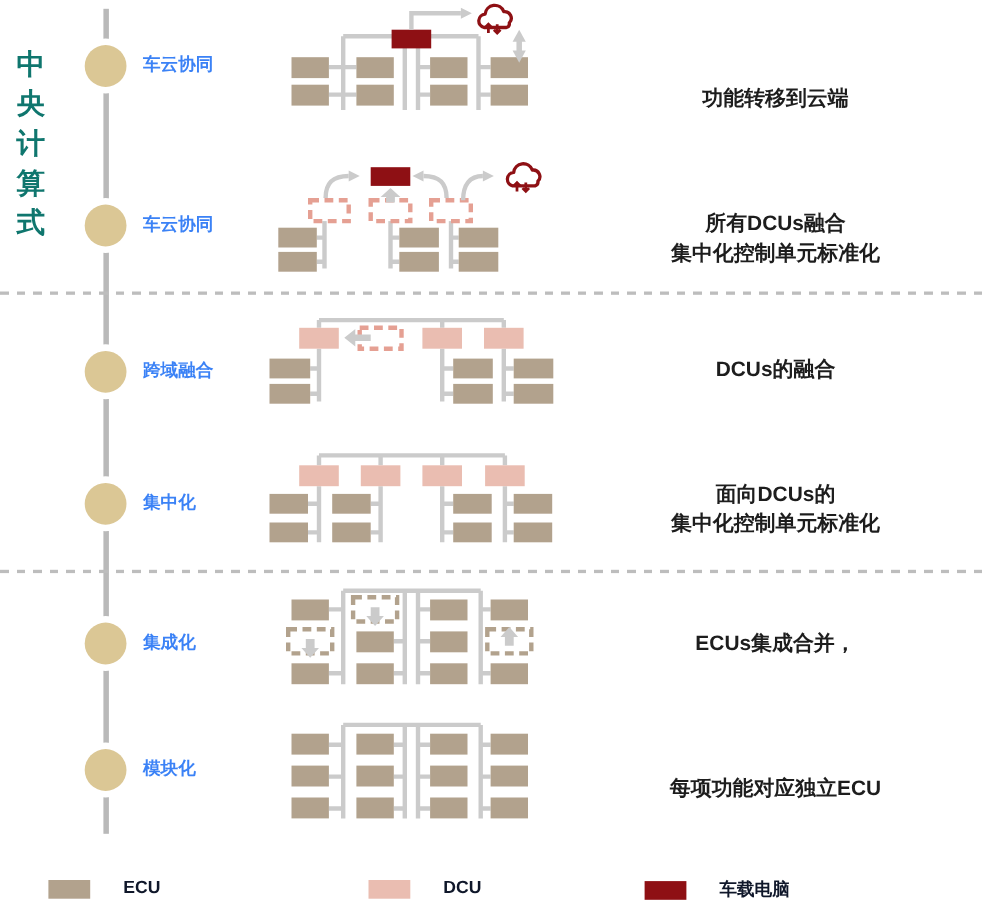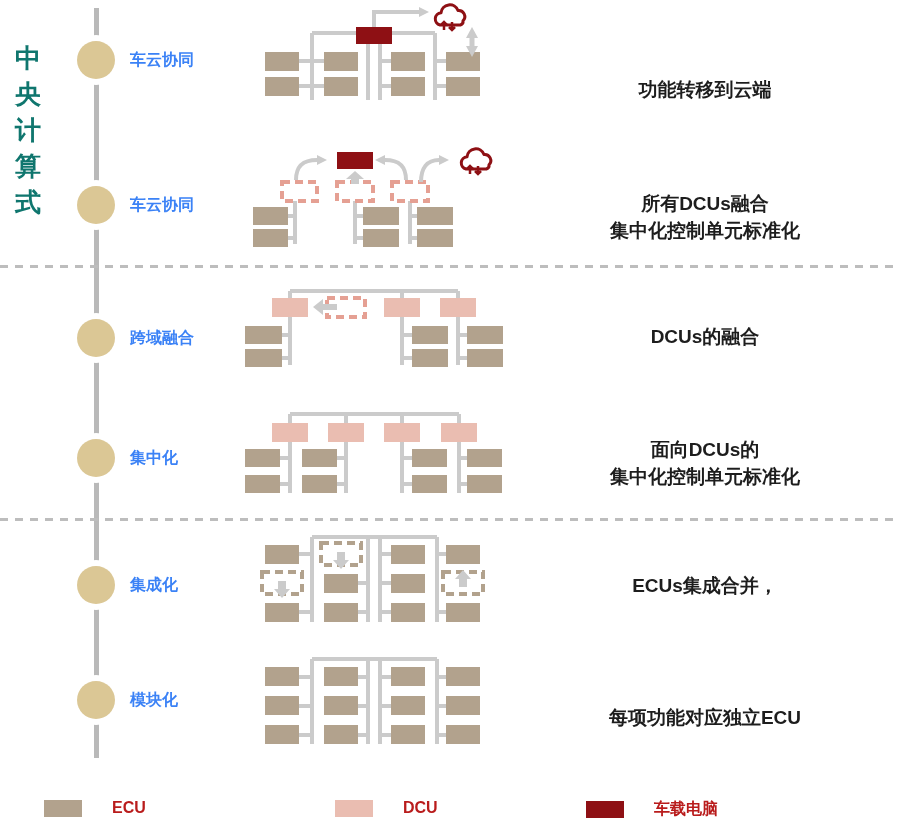--- a/index.html
+++ b/index.html
@@ -29,21 +29,21 @@
   .dcu{fill:var(--dcu,#eabdb1);}
   .cc{fill:var(--central,#8e1014);}
   .dcu-dash{fill:#fff;stroke:var(--dcu_stroke,#e5a093);stroke-width:4;stroke-dasharray:8 5;}
   .ecu-dash{fill:#fff;stroke:var(--ecu,#b2a28d);stroke-width:4;stroke-dasharray:8 5;}
   .garrow{fill:var(--wire,#cbcbcb);}
   .cloud{fill:#fff;stroke:var(--central,#8e1014);stroke-width:3;stroke-linejoin:round;}
   .cred{stroke:var(--central,#8e1014);stroke-width:2.5;fill:none;}
   
   .legend-item{display:flex;align-items:center;gap:30px;}
   .swatch{width:38px;height:17px;}
-  .legend-text{font-size:16px;font-weight:700;color:#b91c1c;white-space:nowrap;}
+  .legend-text{font-size:16px;font-weight:700;color:#0f172a;white-space:nowrap;}
 </style>
 </head>
 <body>
 
 <div id="stage">
 
   <div class="abs" id="tl-line"></div>
 
   <div class="abs divider" style="top:265px"></div>
   <div class="abs divider" style="top:518px"></div>

